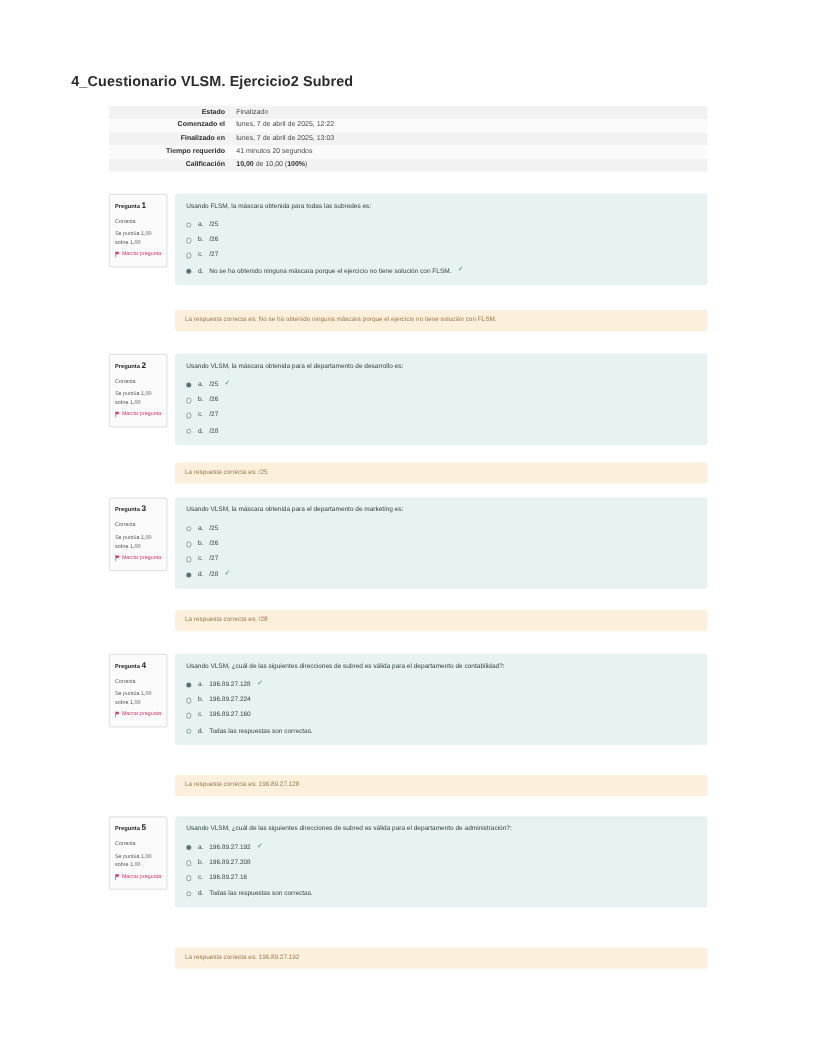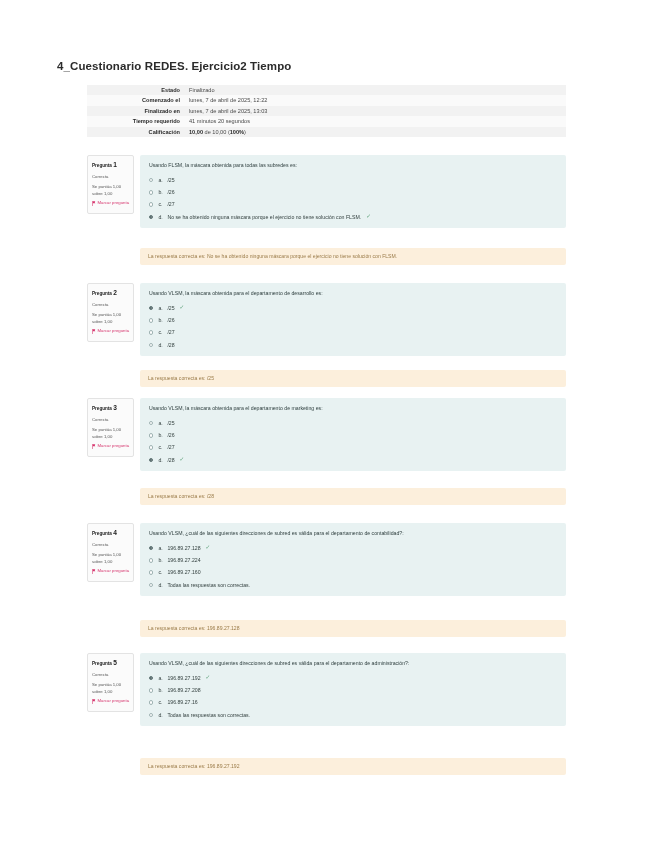--- a/index.html
+++ b/index.html
@@ -157,21 +157,21 @@
     font-size: 5.1px;
     color: #9a7b49;
     line-height: 1.4;
   }
 </style>
 </head>
 <body>
 
 <div class="page">
 
-  <div class="doc-title">4_Cuestionario REDES. Ejercicio2 Tiempo</div>
+  <div class="doc-title">4_Cuestionario VLSM. Ejercicio2 Subred</div>
 
   <table class="summary">
     <tbody>
         <tr>
           <th>Estado</th>
           <td>Finalizado</td>
         </tr>
         <tr>
           <th>Comenzado el</th>
           <td>lunes, 7 de abril de 2025, 12:22</td>

